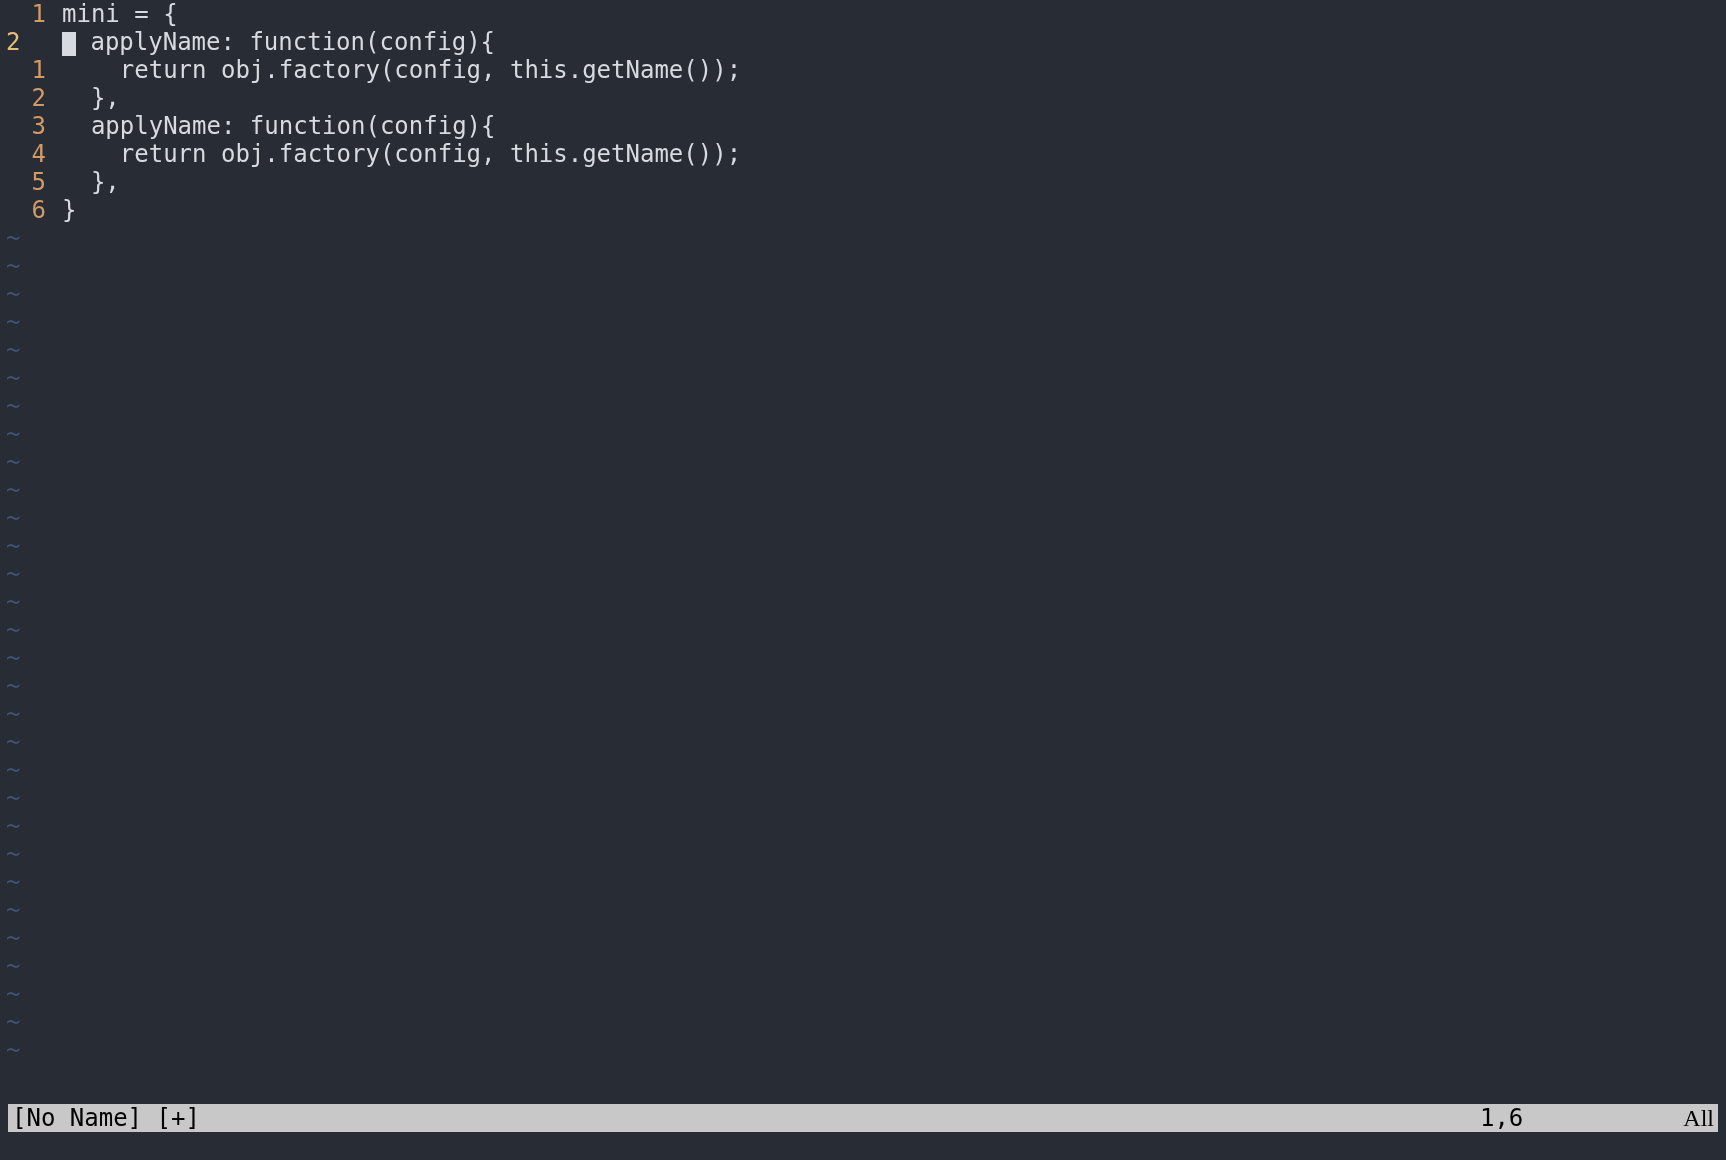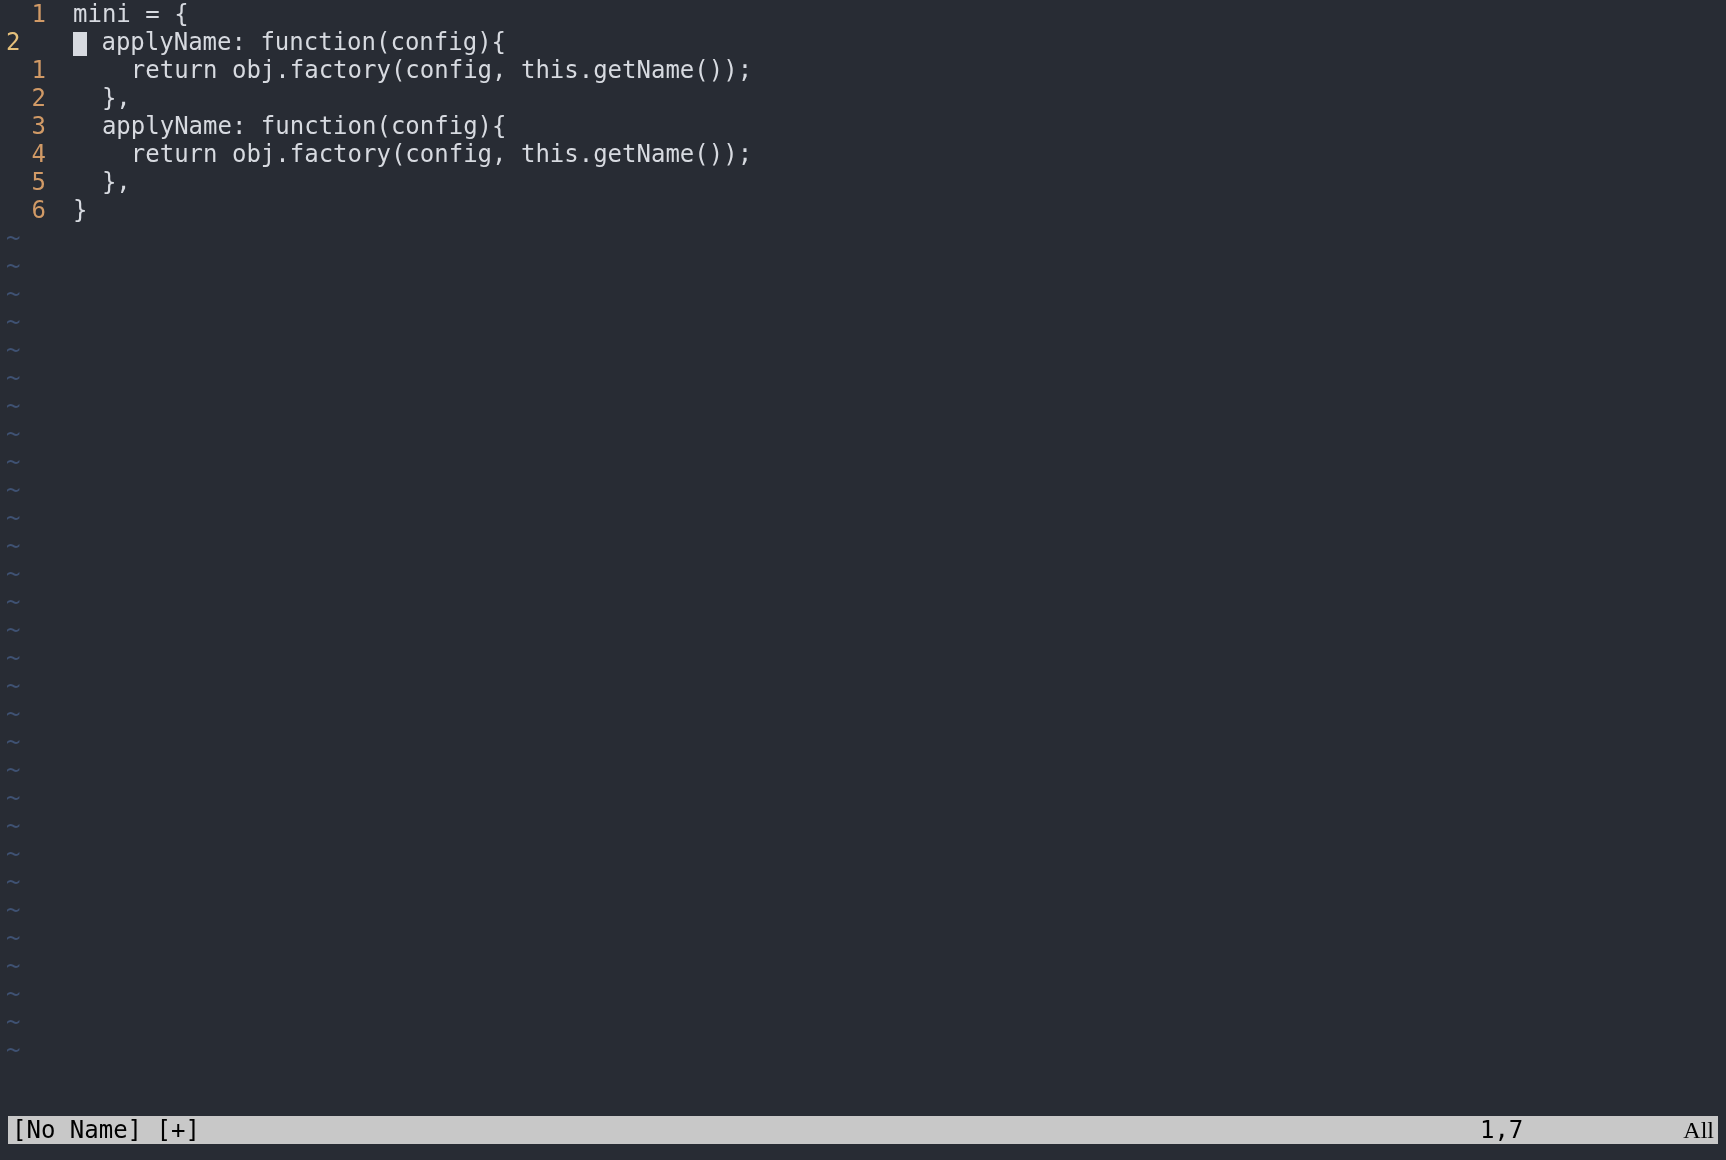--- a/index.html
+++ b/index.html
@@ -32,42 +32,41 @@
     padding-right: 4px;
     box-sizing: border-box;
     user-select: none;
   }
   .gutter-rel { color: #d19a66; }
   .gutter-cur { color: #e5c07b; }
   .margin-gap { width: 12px; min-width:12px; }
   .code-text {
     color: #d7dae0;
     white-space: pre;
-    margin-left: 11px;
   }
   .tilde-line {
     color: #3f5273;
     padding-left: 6px;
     height: 28px;
     user-select: none;
     white-space: pre;
   }
   .cursor-block {
     display: inline-block;
     width: 14px;
     height: 24px;
     background: #d7dae0;
     vertical-align: text-bottom;
     margin-top: 2px;
   }
   .status-bar {
     position: absolute;
     left: 8px;
     right: 8px;
-    bottom: 16px;
+    bottom: 28px;
     height: 28px;
     background: #c8c8c8;
     color: #000;
     display: flex;
     align-items: center;
     font-size: 24px;
     white-space: pre;
     box-sizing: border-box;
     padding: 0 4px 0 4px;
   }
@@ -116,15 +115,15 @@
     <div class="tilde-line">~</div>
     <div class="tilde-line">~</div>
     <div class="tilde-line">~</div>
     <div class="tilde-line">~</div>
     <div class="tilde-line">~</div>
   </div>
 
 <div class="status-bar">
   <span class="status-left">[No Name] [+]</span>
   <span class="status-fill"></span>
-  <span class="status-mid">1,7</span>
+  <span class="status-mid">1,6</span>
   <span class="status-right">All</span>
 </div>
 
 </body></html>

